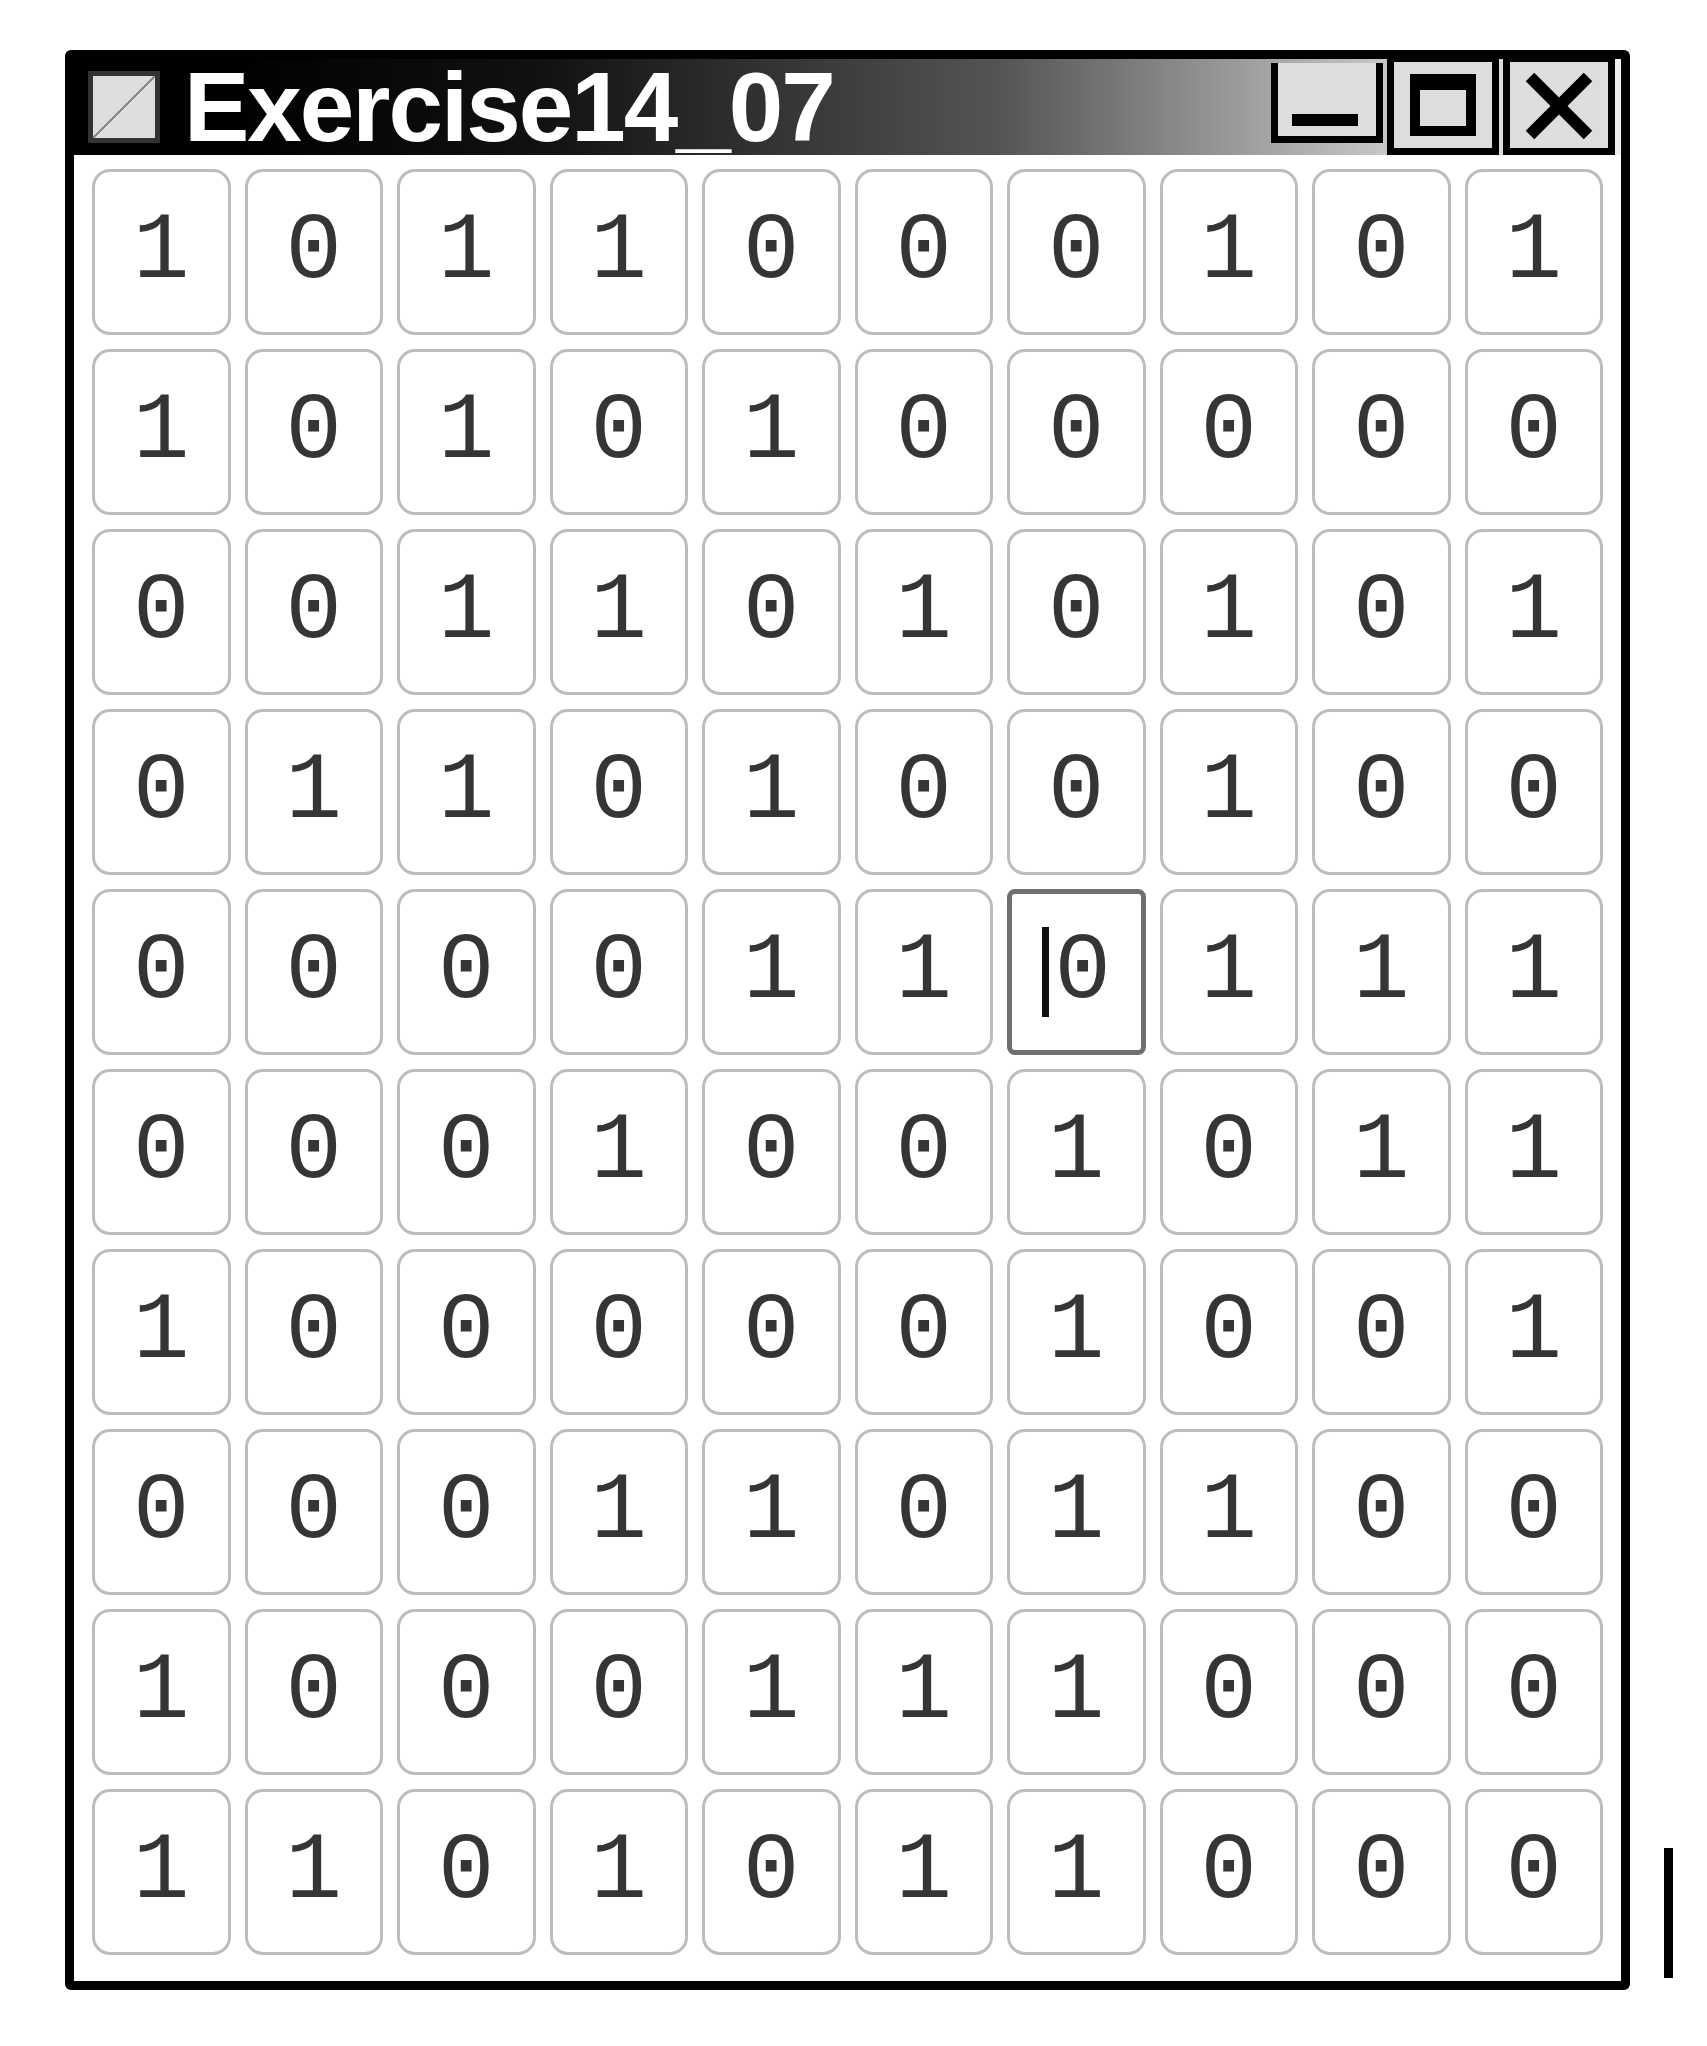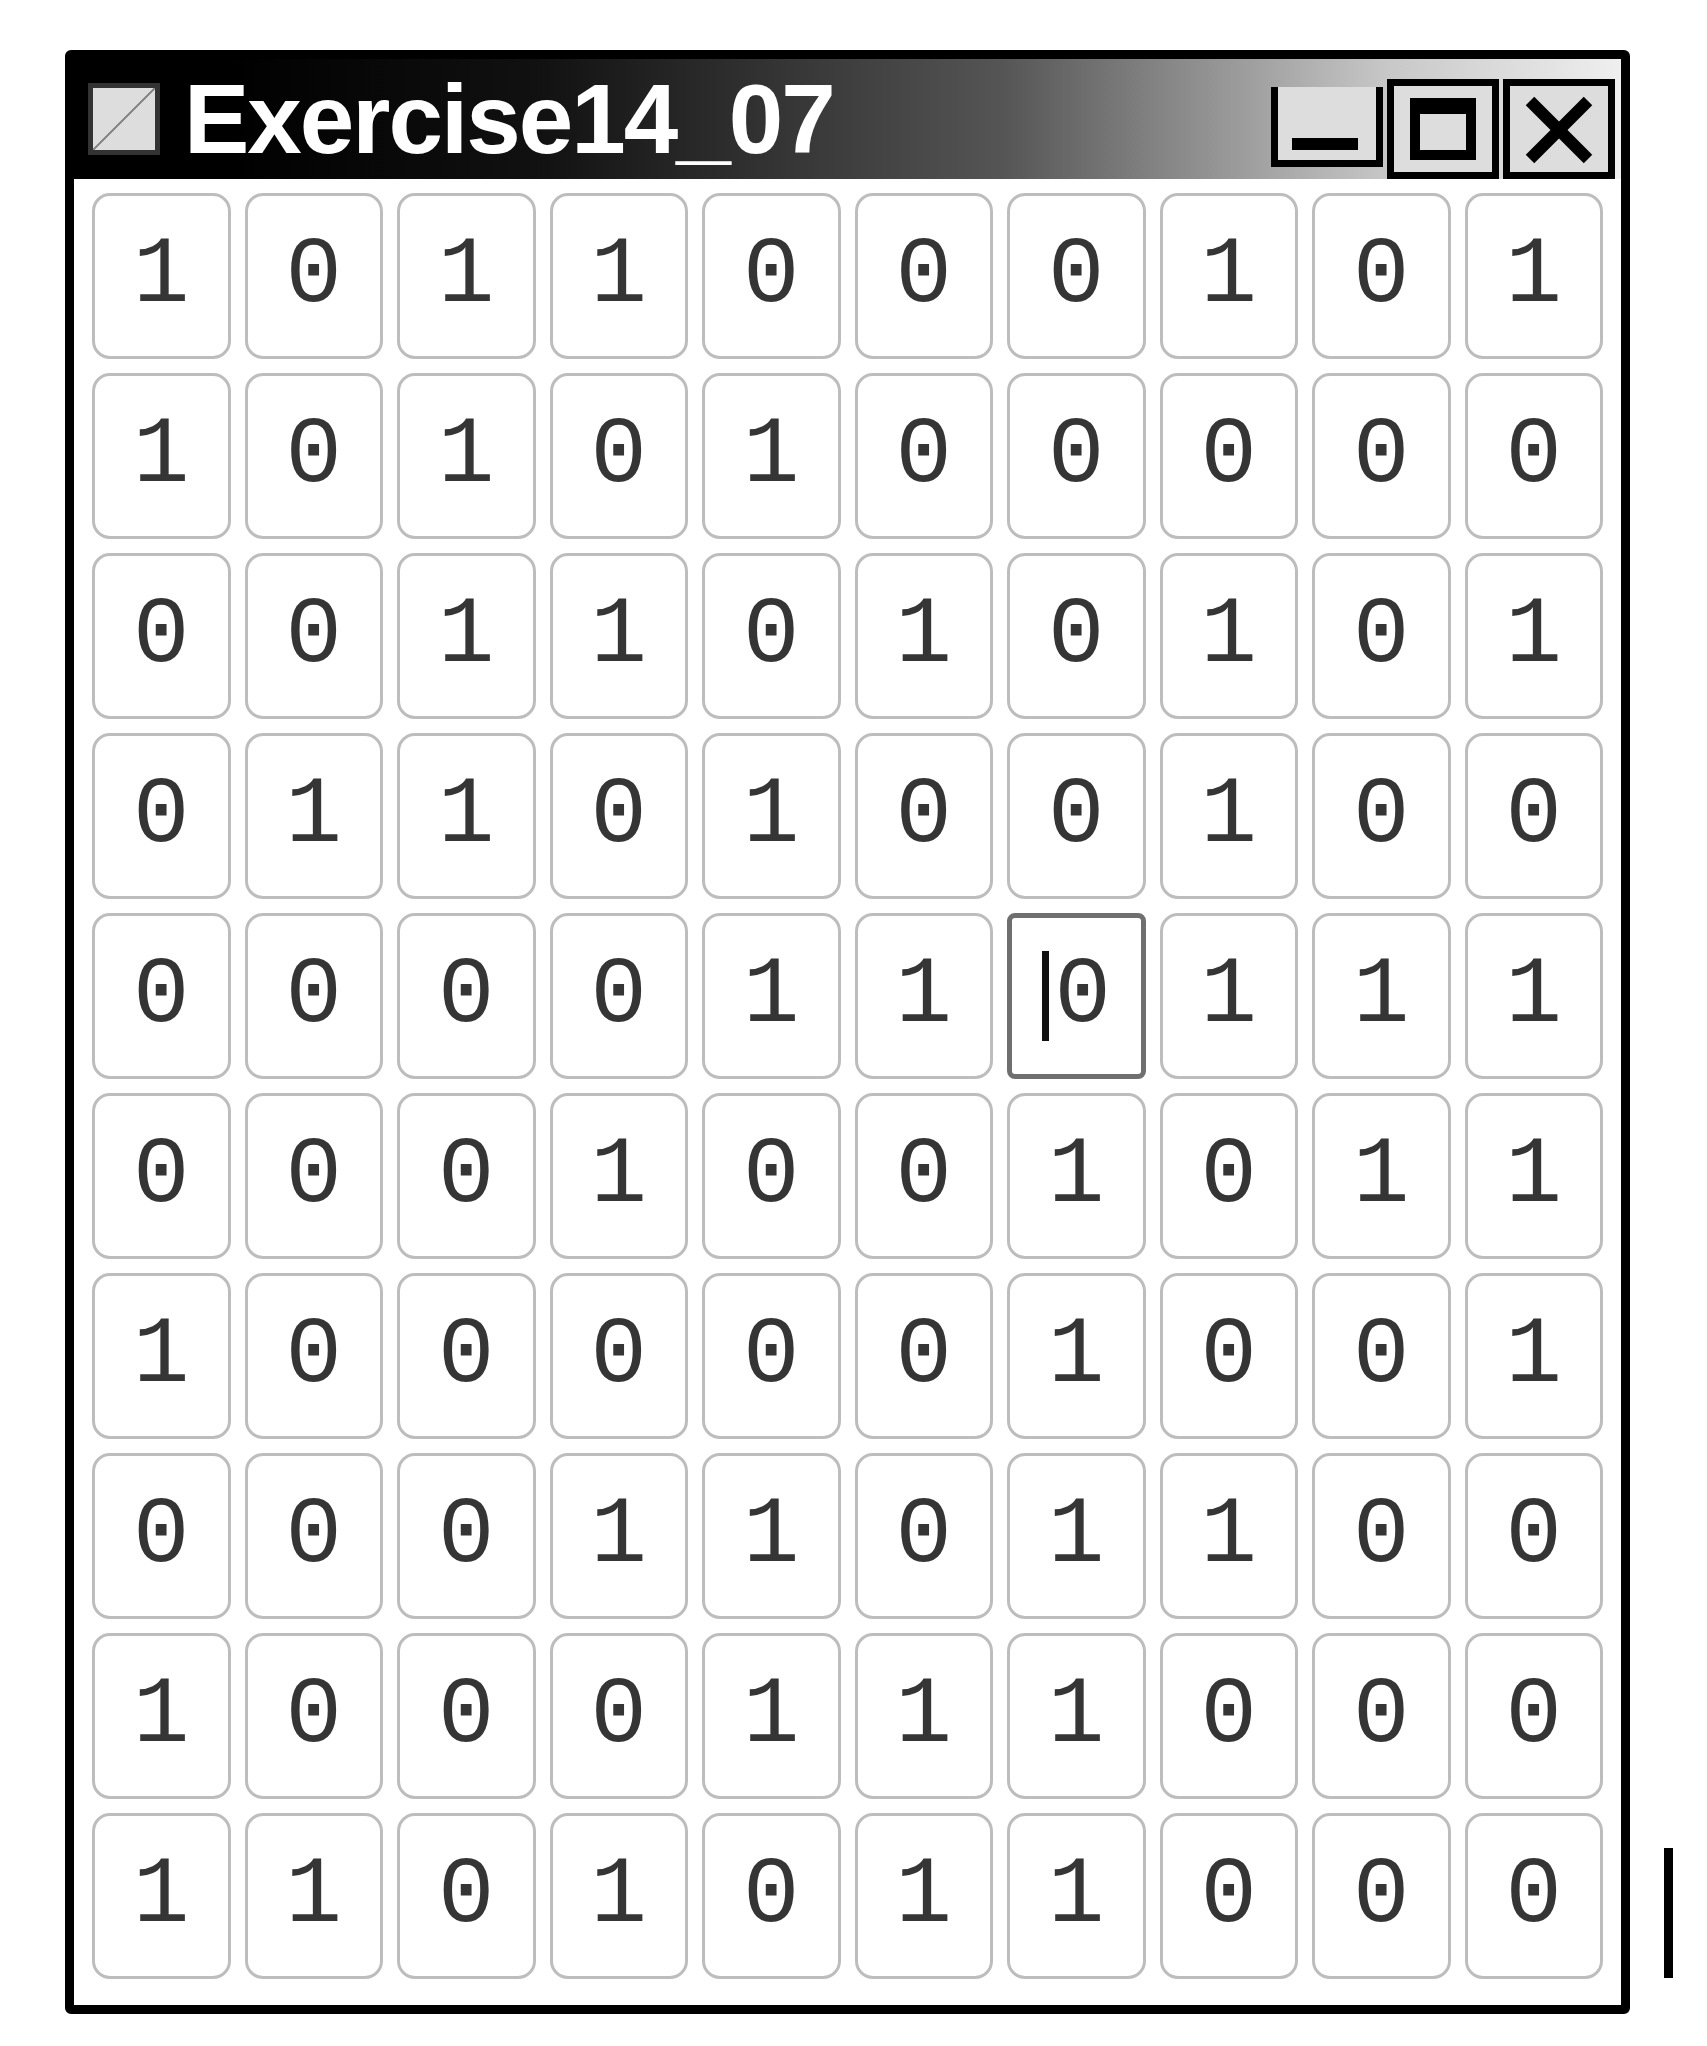--- a/index.html
+++ b/index.html
@@ -15,21 +15,21 @@
     padding: 50px 40px 40px 65px;
   }
   .window {
     width: 1565px;
     border: 9px solid #000;
     border-radius: 6px;
     background: #fff;
     image-rendering: pixelated;
   }
   .titlebar {
-    height: 120px;
+    height: 96px;
     background: linear-gradient(to right, #000 0%, #000 10%, #111 30%, #555 60%, #c8c8c8 85%, #efefef 100%);
     display: flex;
     align-items: center;
     padding-left: 14px;
     position: relative;
   }
   .titlebar .sys-icon {
     width: 72px;
     height: 72px;
     background: linear-gradient(135deg, #ddd 0 49%, #888 49% 51%, #ddd 51%);

